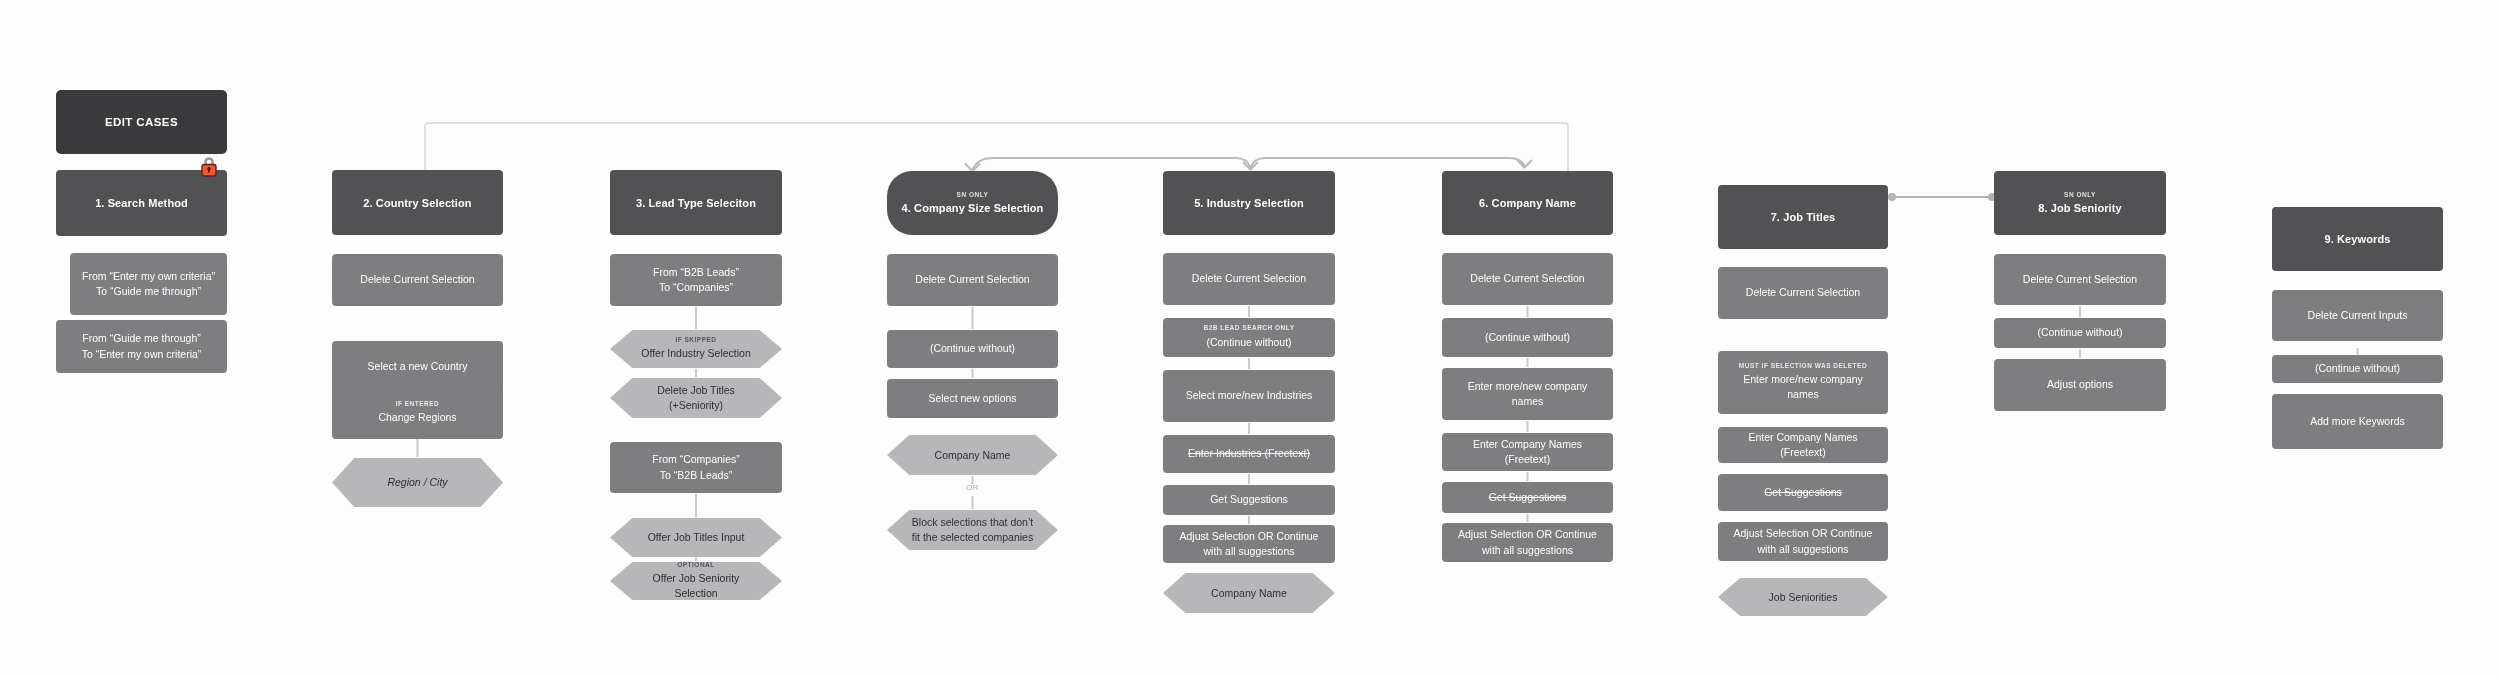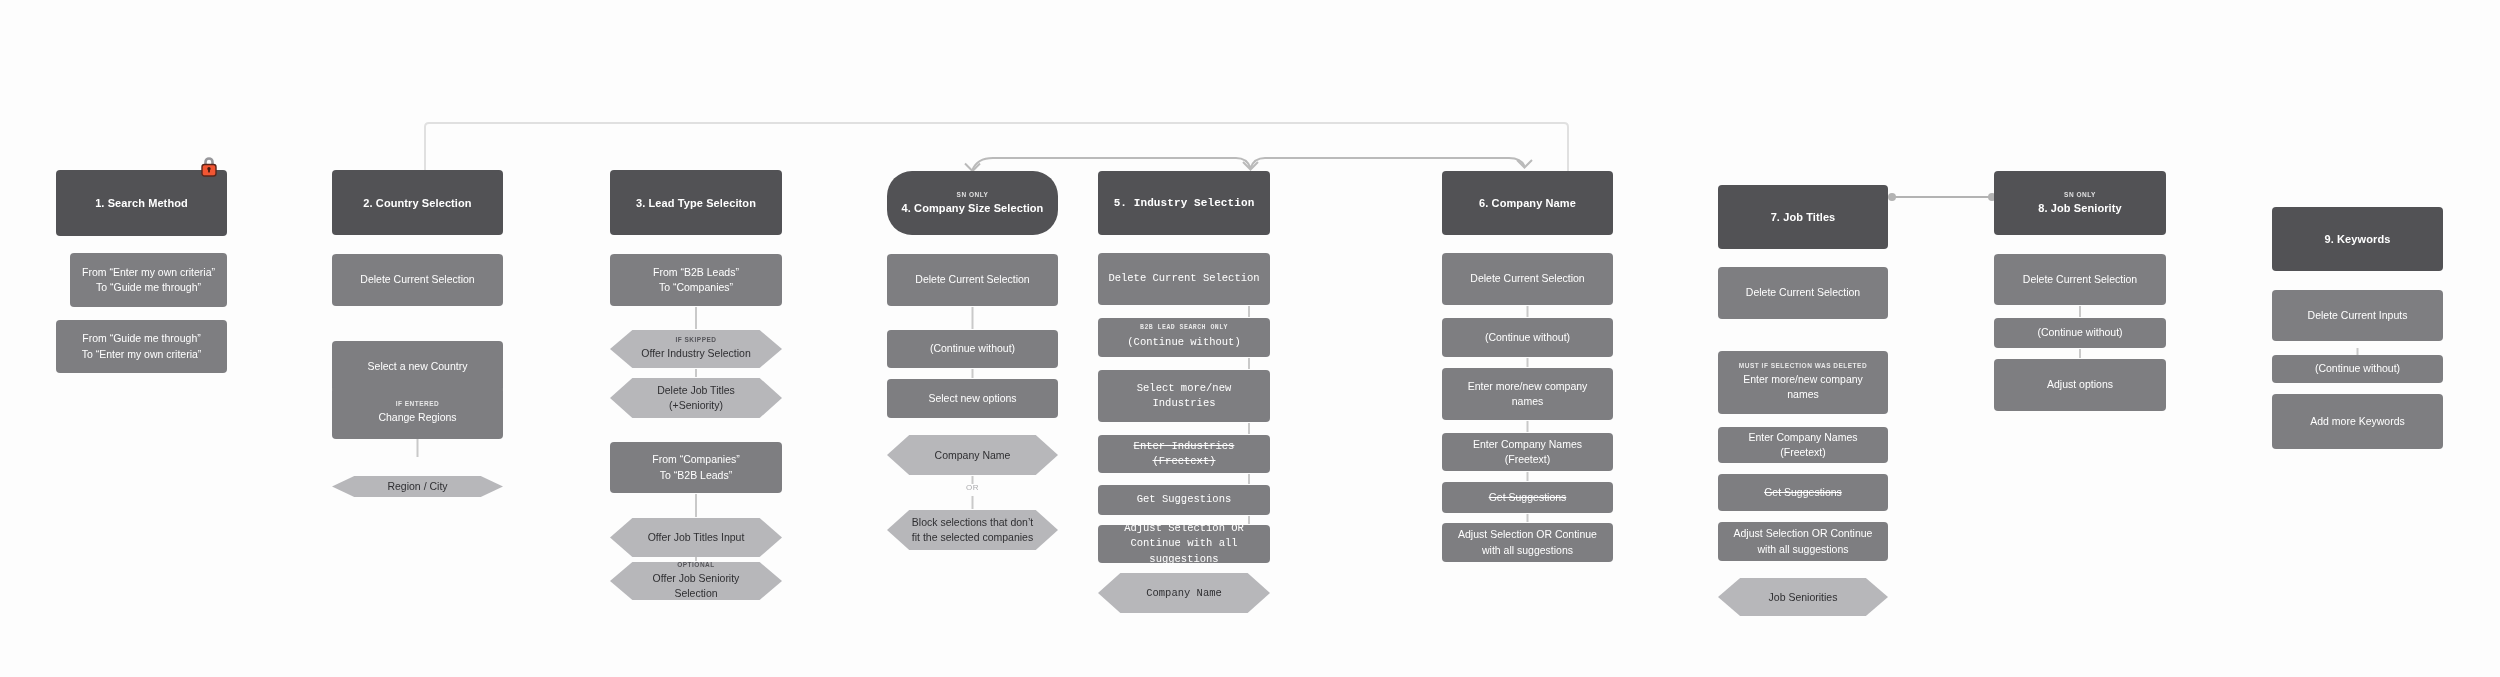--- a/index.html
+++ b/index.html
@@ -88,24 +88,27 @@
       <line x1="2080" y1="306" x2="2080" y2="317"></line>
       <line x1="2080" y1="349" x2="2080" y2="358"></line>
       <line x1="2357.5" y1="306" x2="2357.5" y2="318"></line>
       <line x1="2357.5" y1="348" x2="2357.5" y2="357"></line>
     </g>
   </svg>
 
   <div class="or">OR</div>
 
   <div class="col" style="left:56px;width:171px;">
+    <div class="shape ttl" style="top:90px;height:64px;">
+      <div class="lbl">EDIT CASES</div>
+    </div>
     <div class="shape hd" style="top:170px;height:66px;">
       <div class="lbl">1. Search Method</div>
     </div>
-    <div class="shape bx" style="top:253px;height:54px;margin-left:14px;">
+    <div class="shape bx" style="top:253px;height:62px;margin-left:14px;">
       <div class="lbl">From “Enter my own criteria”
 To “Guide me through”</div>
     </div>
     <div class="shape bx" style="top:320px;height:53px;">
       <div class="lbl">From “Guide me through”
 To “Enter my own criteria”</div>
     </div>
   </div>
   <svg class="lock" viewBox="0 0 16 22">
     <path d="M4.5 11 V7 a3.5 3.5 0 0 1 7 0 V11" fill="none" stroke="#97979b" stroke-width="2.6"></path>
@@ -121,21 +124,21 @@
     <div class="shape bx" style="top:254px;height:52px;">
       <div class="lbl">Delete Current Selection</div>
     </div>
     <div class="shape bx" style="top:321px;height:51px;margin-top:20px;">
       <div class="lbl">Select a new Country</div>
     </div>
     <div class="shape bx" style="top:387px;height:52px;">
       <div class="note">IF ENTERED</div>
       <div class="lbl">Change Regions</div>
     </div>
-    <div class="shape hx" style="top:476px;height:21px;">
+    <div class="shape hx" style="top:458px;height:49px;font-style:italic;">
       <div class="lbl">Region / City</div>
     </div>
   </div>
 
   <div class="col" style="left:610px;width:172px;">
     <div class="shape hd" style="top:170px;height:65px;">
       <div class="lbl">3. Lead Type Seleciton</div>
     </div>
     <div class="shape bx" style="top:254px;height:52px;">
       <div class="lbl">From “B2B Leads”
@@ -176,21 +179,21 @@
       <div class="lbl">Select new options</div>
     </div>
     <div class="shape hx" style="top:435px;height:40px;">
       <div class="lbl">Company Name</div>
     </div>
     <div class="shape hx" style="top:510px;height:40px;">
       <div class="lbl">Block selections that don’t fit the selected companies</div>
     </div>
   </div>
 
-  <div class="col" style="left:1098px;width:172px;font-family:Liberation Mono, monospace;">
+  <div class="col" style="left:1163px;width:172px;">
     <div class="shape hd" style="top:171px;height:64px;">
       <div class="lbl">5. Industry Selection</div>
     </div>
     <div class="shape bx" style="top:253px;height:52px;">
       <div class="lbl">Delete Current Selection</div>
     </div>
     <div class="shape bx" style="top:318px;height:39px;">
       <div class="note">B2B LEAD SEARCH ONLY</div>
       <div class="lbl">(Continue without)</div>
     </div>

